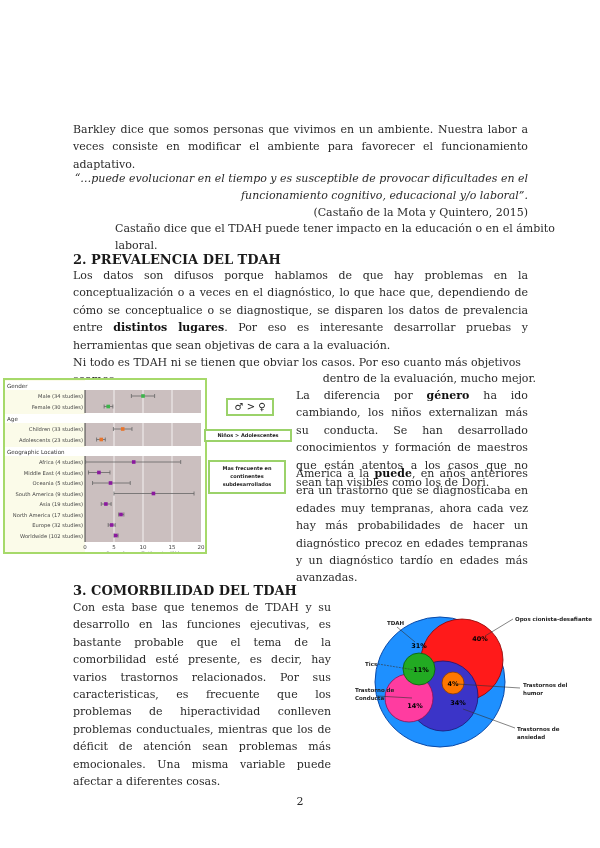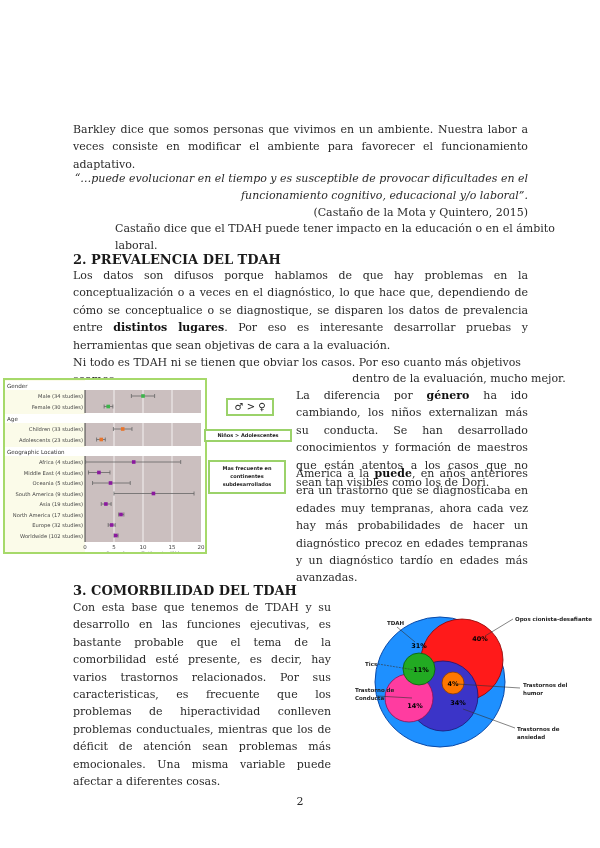--- a/index.html
+++ b/index.html
@@ -28,21 +28,21 @@
 <div class="p center quote" style="left:73px; top:170px; width:455px;">“…puede evolucionar en el tiempo y es susceptible de provocar dificultades en el</div>
 <div class="p center quote" style="left:73px; top:187px; width:455px;">funcionamiento cognitivo, educacional y/o laboral”.</div>
 <div class="p center" style="left:73px; top:204px; width:455px;">(Castaño de la Mota y Quintero, 2015)</div>
 <div class="p" style="left:73px; top:220px; width:460px; text-align:left;margin-left:42px;">Castaño dice que el TDAH puede tener impacto en la educación o en el ámbito laboral.</div>
 
 <h2 style="left:73px; top:252px;">2. PREVALENCIA DEL TDAH</h2>
 <div class="p j" style="left:73px; top:267px; width:455px;">
   <span>Los datos son difusos porque hablamos de que hay  problemas en la conceptualización o a veces en el diagnóstico, lo que hace que, dependiendo de cómo se conceptualice o se diagnostique, se disparen los datos de prevalencia entre </span><b>distintos lugares</b><span>. Por eso es interesante desarrollar pruebas y herramientas que sean objetivas de cara a la evaluación.</span>
 </div>
 <div class="p" style="left:73px; top:354px; width:460px; text-align:left;">Ni todo es TDAH ni se tienen que obviar los casos. Por eso cuanto más objetivos seamos</div>
-<div class="p" style="left:296px; top:370px; width:240px; text-align:center;margin-left:43px;">dentro de la evaluación, mucho mejor.</div>
+<div class="p" style="left:296px; top:370px; width:240px; text-align:right;">dentro de la evaluación, mucho mejor.</div>
 
 <div class="p j" style="left:296px; top:387px; width:232px;">
   <span>La diferencia por </span><b>género</b><span> ha ido cambiando, los niños externalizan más su conducta. Se han desarrollado conocimientos y formación de maestros que están atentos a los casos que no sean tan visibles como los de Dori.</span>
 </div>
 <div class="p j" style="left:296px; top:465px; width:232px;">
   <span>America a la </span><b>puede</b><span>, en años anteriores era un trastorno que se diagnosticaba en edades muy tempranas, ahora cada vez hay más probabilidades de hacer un diagnóstico precoz en edades tempranas y un diagnóstico tardío en edades más avanzadas.</span>
 </div>
 
 <div id="chart">
   <svg id="chart-svg" width="200" height="172">

